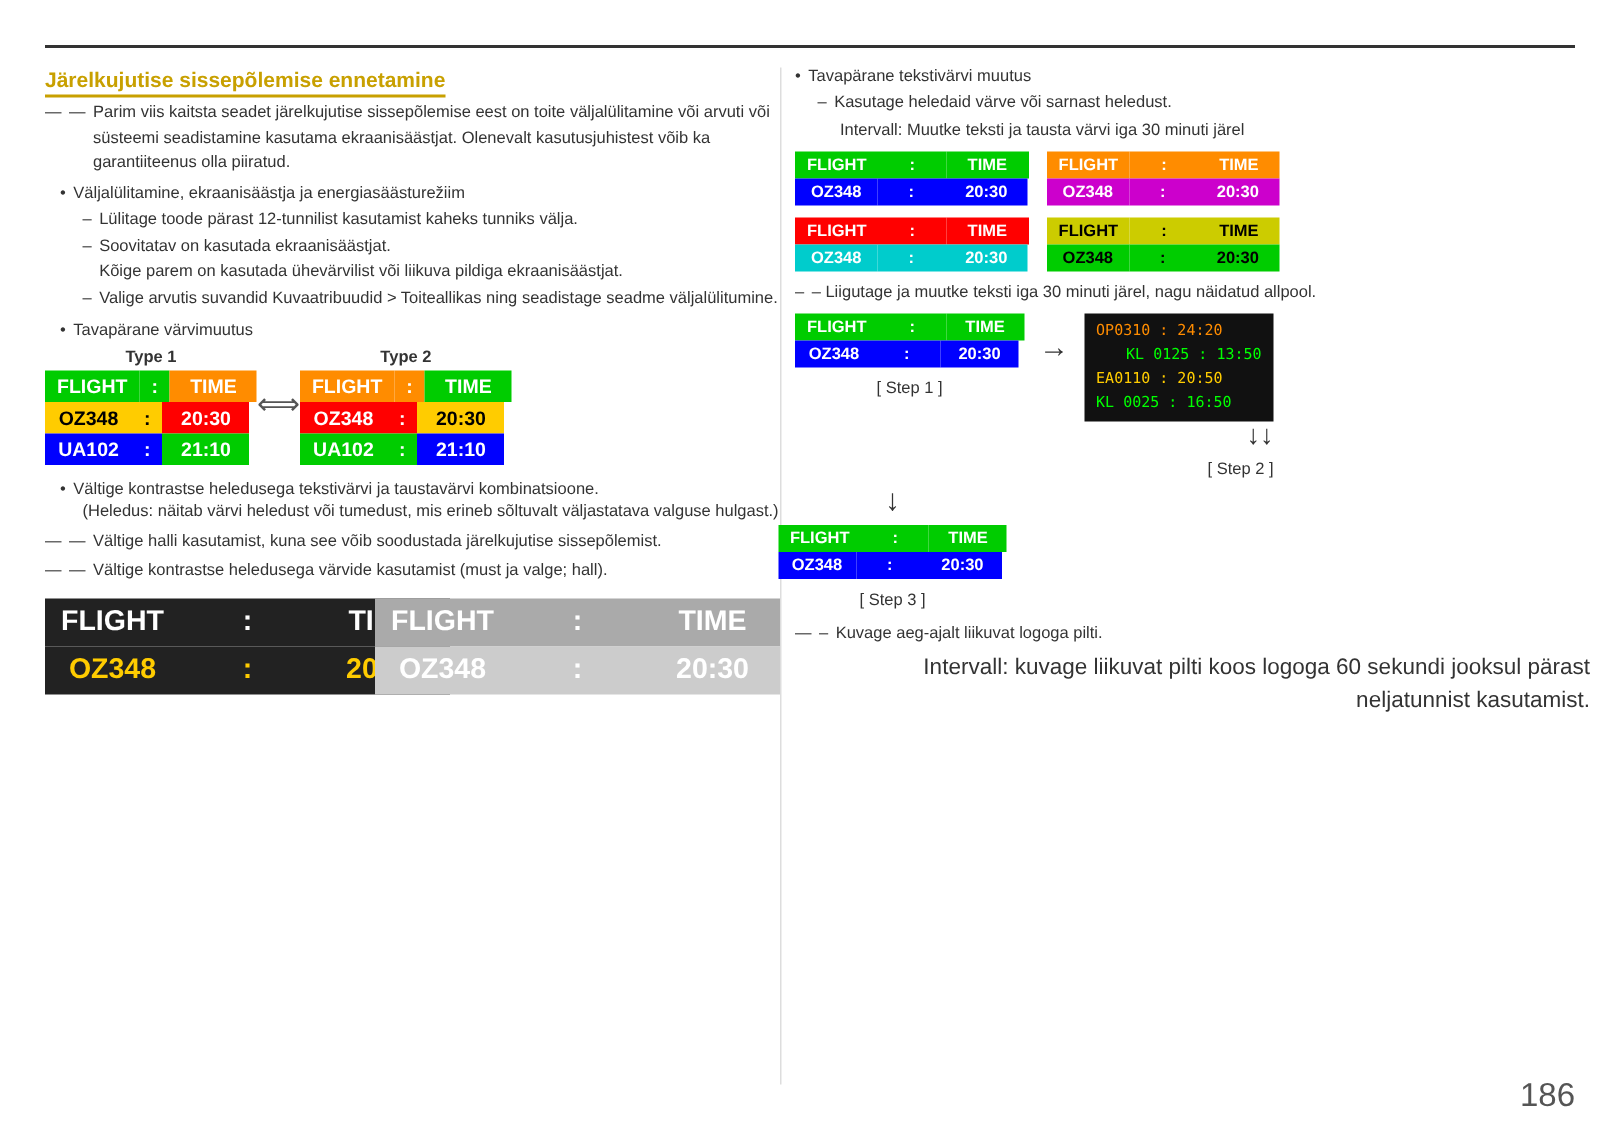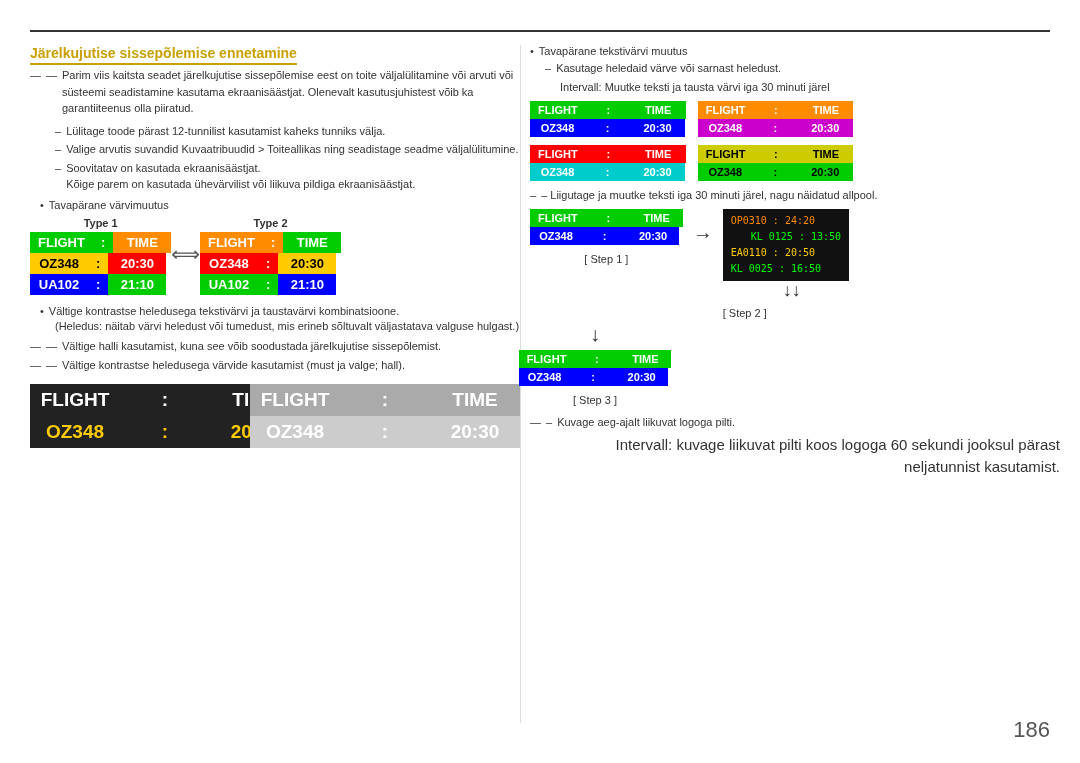--- a/index.html
+++ b/index.html
@@ -192,29 +192,32 @@
 
 <div class="left-col">
   <span class="section-title">Järelkujutise sissepõlemise ennetamine</span>
 
   <div class="dash-item" style="margin-bottom:6px; font-size:11px; line-height:1.5;">
     <span style="margin-right:5px;flex-shrink:0;">—</span>
     <span>Parim viis kaitsta seadet järelkujutise sissepõlemise eest on toite väljalülitamine või arvuti või süsteemi seadistamine kasutama ekraanisäästjat. Olenevalt kasutusjuhistest võib ka garantiiteenus olla piiratud.</span>
   </div>
 
   <div class="bullet-list">
+    <div class="bullet-item">
+      <span>Väljalülitamine, ekraanisäästja ja energiasäästurežiim</span>
+    </div>
     <div class="sub-dash">
       <div class="sub-dash-item">
           <span>Lülitage toode pärast 12-tunnilist kasutamist kaheks tunniks välja.</span>
         </div>
       <div class="sub-dash-item">
+          <span><span>Soovitatav on kasutada ekraanisäästjat.</span><br><span>Kõige parem on kasutada ühevärvilist või liikuva pildiga ekraanisäästjat.</span></span>
+        </div>
+      <div class="sub-dash-item">
           <span>Valige arvutis suvandid Kuvaatribuudid &gt; Toiteallikas ning seadistage seadme väljalülitumine.</span>
-        </div>
-      <div class="sub-dash-item">
-          <span><span>Soovitatav on kasutada ekraanisäästjat.</span><br><span>Kõige parem on kasutada ühevärvilist või liikuva pildiga ekraanisäästjat.</span></span>
         </div>
     </div>
   </div>
 
   <div class="bullet-list">
     <div class="bullet-item">
       <span>Tavapärane värvimuutus</span>
     </div>
   </div>
 
@@ -401,21 +404,21 @@
           <div class="small-cell" style="background:#0000ff; color:#fff; font-size:11px; min-width:52px;">OZ348</div>
           <div class="small-cell" style="background:#0000ff; color:#fff; font-size:11px; padding:3px 2px;">:</div>
           <div class="small-cell" style="background:#0000ff; color:#fff; font-size:11px; min-width:52px;">20:30</div>
         </div>
       </div>
       <div class="step-label">[ Step 1 ]</div>
     </div>
 
     <div style="display:flex; align-items:center; margin-top:12px; font-size:20px;">→</div>
 
-    <div style="display:flex; flex-direction:column; align-items:flex-start;">
+    <div style="display:flex; flex-direction:column; align-items:flex-end;">
       <div style="background:#111; padding:4px 8px; color:#00ff00; font-size:10px; font-family:monospace; line-height:1.6;">
         <div style="color:#ff8c00;">OP0310 : 24:20</div>
         <div style="color:#00ff00;padding-left:20px;">KL 0125 : 13:50</div>
         <div style="color:#ffcc00;">EA0110 : 20:50</div>
         <div style="color:#00ff00;">KL 0025 : 16:50</div>
       </div>
       <div style="display:flex; gap:3px; margin-left:60px;">
         <div style="font-size:18px; color:#333; line-height:1;">↓↓</div>
       </div>
       <div class="step-label">[ Step 2 ]</div>

